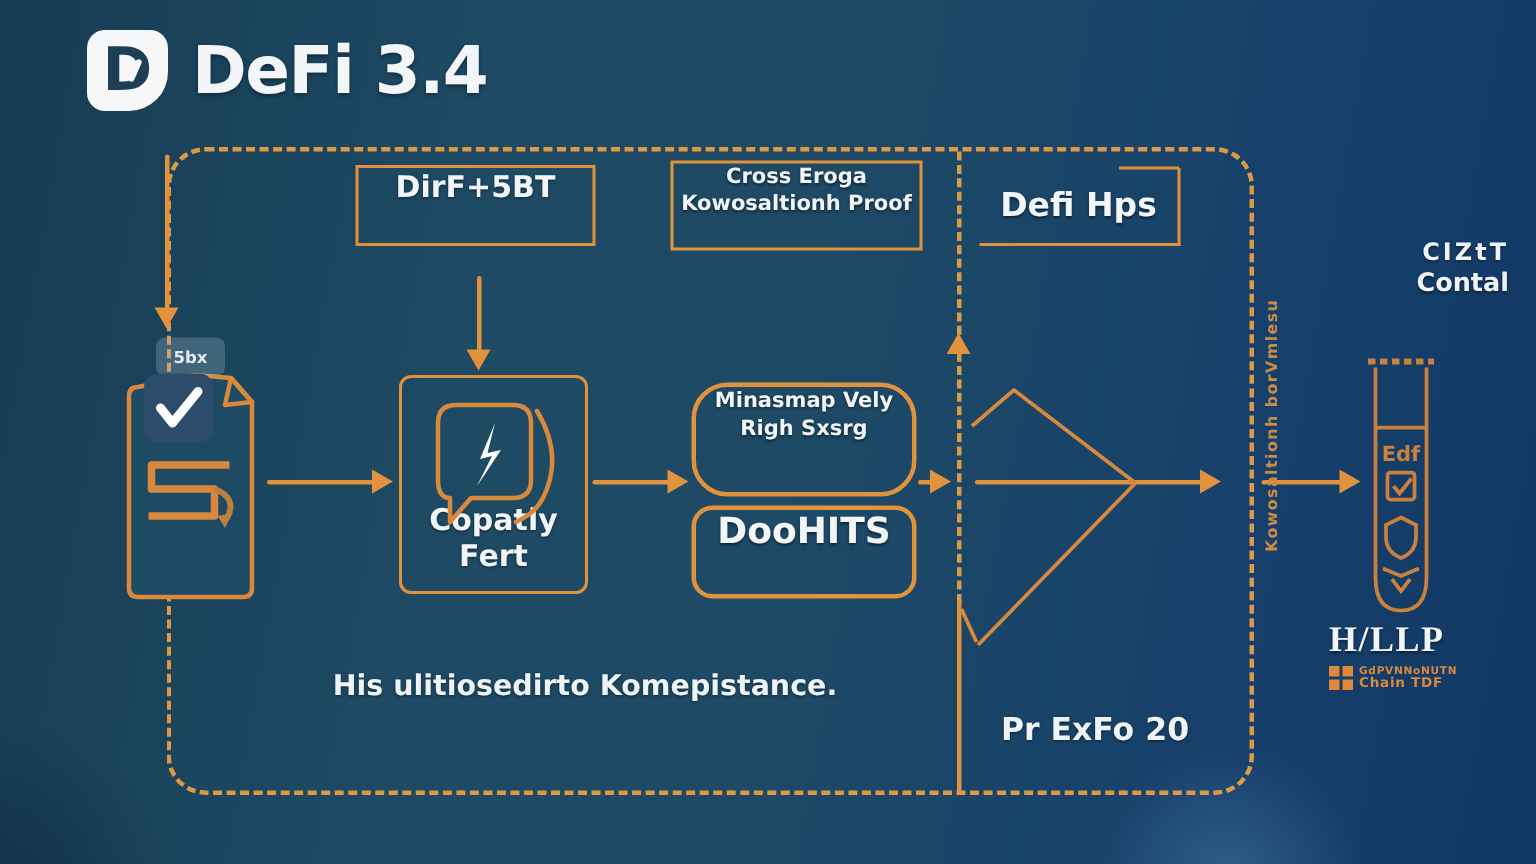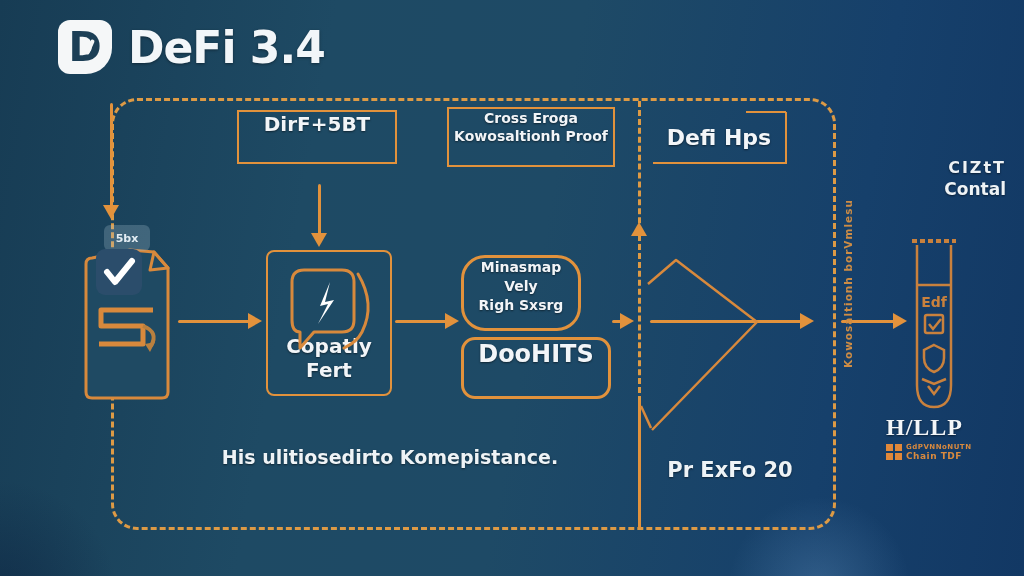--- a/index.html
+++ b/index.html
@@ -152,21 +152,21 @@
 
   <div class="obox" style="left:266px;top:250px;width:126px;height:146px;border-radius:8px;font-size:20px;justify-content:flex-end;padding-bottom:12px;">
     <svg width="104" height="100" viewBox="0 0 104 100" style="position:absolute;top:8px;left:10px;">
       <path d="M26,10 H64 Q76,10 76,22 V60 Q76,72 64,72 H36 L22,88 V72 Q14,72 14,60 V22 Q14,10 26,10 Z" fill="none" stroke="#d8893c" stroke-width="3" stroke-linejoin="round"></path>
       <path d="M80,14 Q98,44 84,72 Q79,82 66,88" fill="none" stroke="#d8893c" stroke-width="3" stroke-linecap="round"></path>
       <path d="M52,22 L42,46 L50,44 L40,64 L56,40 L47,42 Z" fill="#ffffff"></path>
     </svg>
     <span>Copatly Fert</span>
   </div>
 
-  <div class="obox" style="left:461px;top:255px;width:120px;height:76px;border-radius:24px;border-width:3px;font-size:14px;line-height:19px;">
+  <div class="obox" style="left:461px;top:255px;width:150px;height:76px;border-radius:24px;border-width:3px;font-size:14px;line-height:19px;">
     <span>Minasmap Vely</span>
     <span>Righ Sxsrg</span>
   </div>
   <div class="obox" style="left:461px;top:337px;width:150px;height:62px;border-radius:14px;border-width:3px;font-size:24px;">
     <span>DooHITS</span>
   </div>
 
   <svg width="140" height="192" viewBox="0 0 140 192" style="position:absolute;left:630px;top:248px;">
     <polyline points="18,36 46,12 127,74 22,182" fill="none" stroke="#d8893c" stroke-width="2.5" stroke-linejoin="round"></polyline>
     <polyline points="11,158 21,180" fill="none" stroke="#d8893c" stroke-width="2.5"></polyline>
@@ -203,15 +203,15 @@
         <span class="f1">GdPVNNoNUTN</span>
         <span class="f2">Chain TDF</span>
       </div>
     </div>
   </div>
 
   <div class="lbl" style="left:140px;top:444px;width:500px;font-size:19px;line-height:27px;">
     <span style="display:block;">His ulitiosedirto Komepistance.</span>
   </div>
 
-  <div class="lbl" style="left:655px;top:458px;width:150px;font-size:21px;">Pr ExFo 20</div>
+  <div class="lbl" style="left:655px;top:474px;width:150px;font-size:21px;">Pr ExFo 20</div>
 
 </div>
 
 </body></html>

